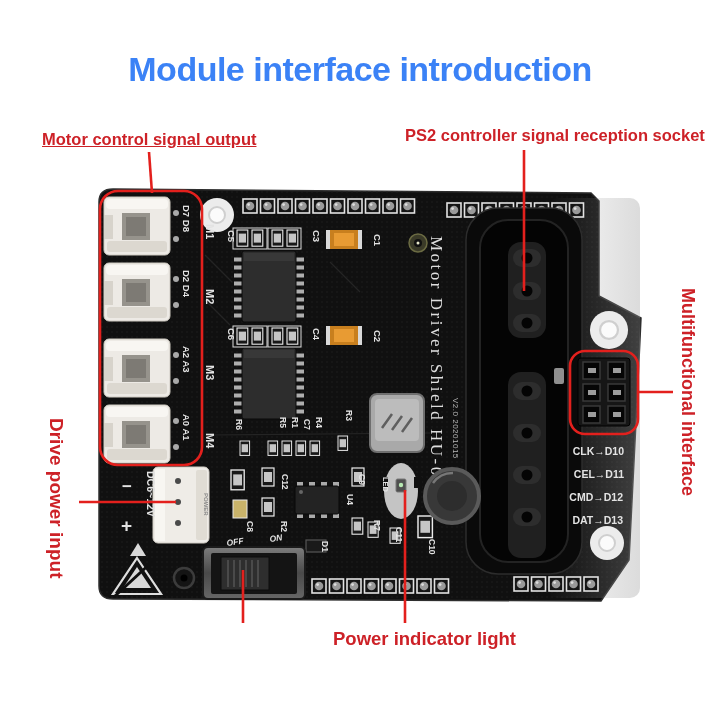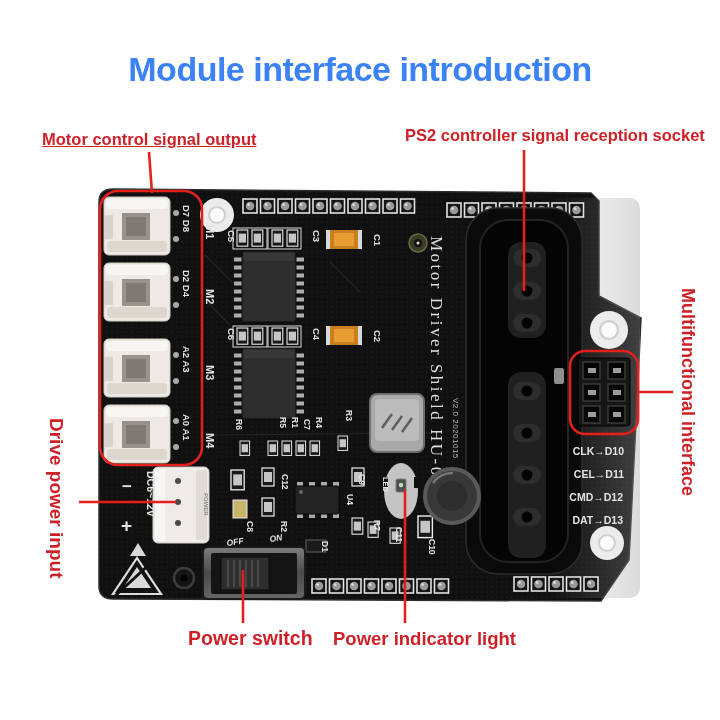--- a/index.html
+++ b/index.html
@@ -367,16 +367,15 @@
       <line class="redline" x1="243" y1="570" x2="243" y2="623"></line>
       <line class="redline" x1="405" y1="490" x2="405" y2="623"></line>
     </g>
   </svg>
 
   <div class="page-title">Module interface introduction</div>
   <div class="red-label" id="lbl-motor">Motor control signal output</div>
   <div class="red-label" id="lbl-ps2">PS2 controller signal reception socket</div>
   <div class="red-label rot" id="lbl-multi">Multifunctional interface</div>
   <div class="red-label rot" id="lbl-drive">Drive power input</div>
-  <div class="red-label" id="lbl-switch">Power switch</div>
   <div class="red-label" id="lbl-led">Power indicator light</div>
 
 </div>
 
 </body></html>

